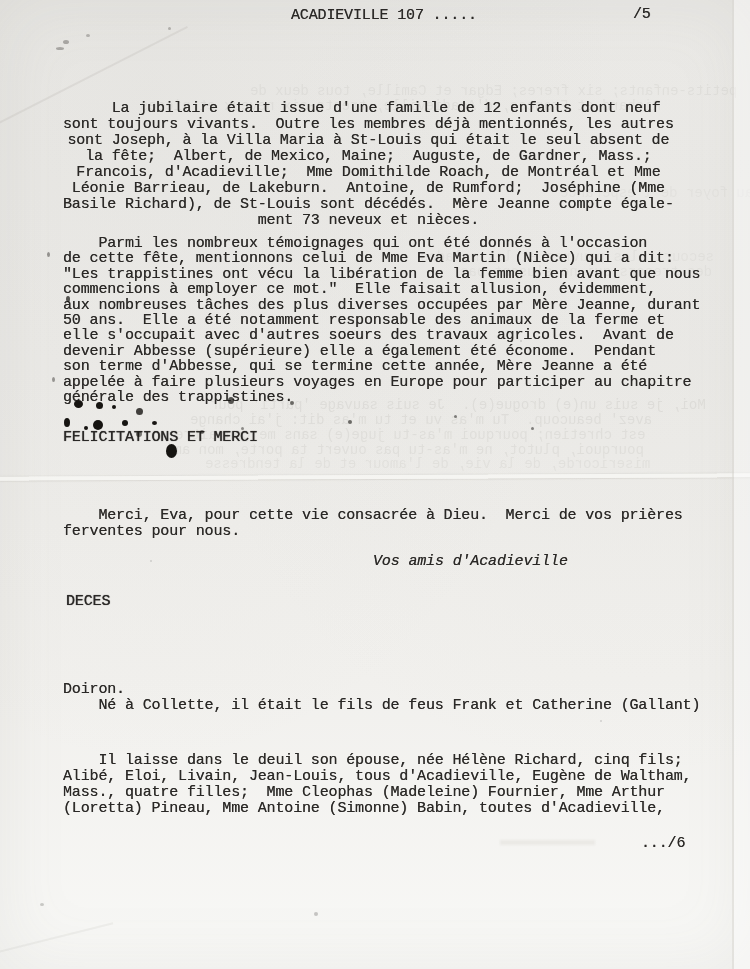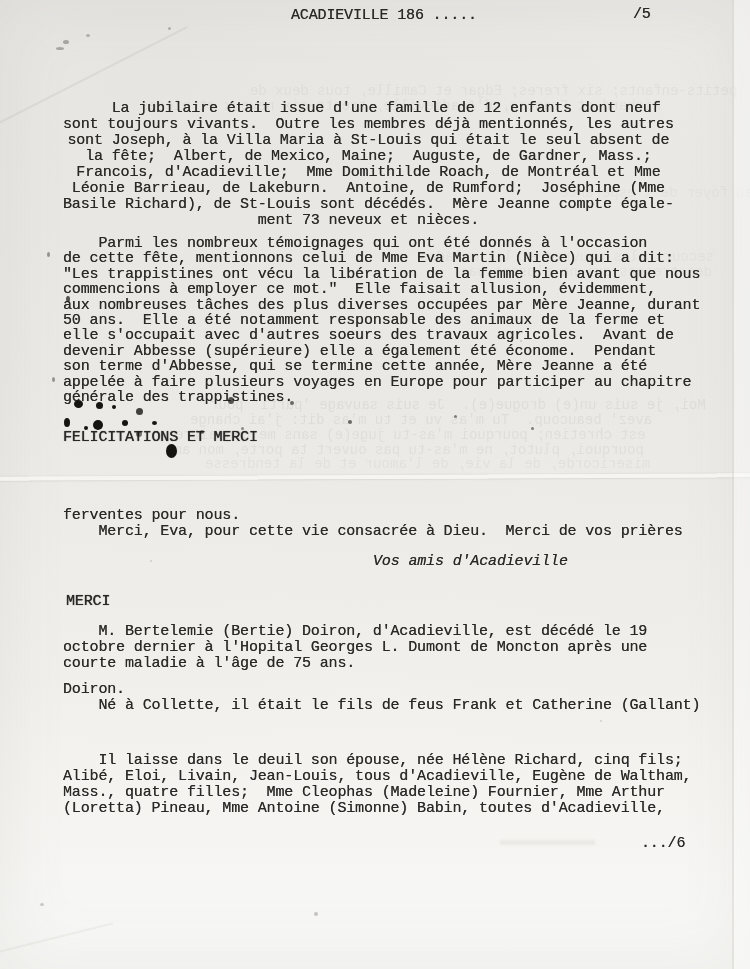--- a/index.html
+++ b/index.html
@@ -98,36 +98,35 @@
   <span class="bleed b1">Richard et Frances, d'Acadieville, trente-six neveux et nieces</span>
   <span class="bleed b9">au foyer de l'esperance</span>
   <span class="bleed b2">secourir les pauvres et les malades</span>
   <span class="bleed b3">des tresors qui ne s'usent pas</span>
   <span class="bleed b4">Moi, je suis un(e) drogue(e).  Je suis sauvage 'parti' pour</span>
   <span class="bleed b5">avez' beaucoup.  Tu m'as vu et tu m'as dit: j'ai change</span>
   <span class="bleed b6">est chretien; pourquoi m'as-tu juge(e) sans me connaitre</span>
   <span class="bleed b7">pourquoi, plutot, ne m'as-tu pas ouvert ta porte, mon ami</span>
   <span class="bleed b8">misericorde, de la vie, de l'amour et de la tendresse</span>
 
-  <div class="tw hdr-title">ACADIEVILLE 186 .....</div>
+  <div class="tw hdr-title">ACADIEVILLE 107 .....</div>
   <div class="tw hdr-page">/5</div>
 
   <div class="tw para2"><div class="tline">    La jubilaire était issue d'une famille de 12 enfants dont neuf</div><div class="tline">sont toujours vivants.  Outre les membres déjà mentionnés, les autres</div><div class="tline">sont Joseph, à la Villa Maria à St-Louis qui était le seul absent de</div><div class="tline">la fête;  Albert, de Mexico, Maine;  Auguste, de Gardner, Mass.;</div><div class="tline">Francois, d'Acadieville;  Mme Domithilde Roach, de Montréal et Mme</div><div class="tline">Léonie Barrieau, de Lakeburn.  Antoine, de Rumford;  Joséphine (Mme</div><div class="tline">Basile Richard), de St-Louis sont décédés.  Mère Jeanne compte égale-</div><div class="tline">ment 73 neveux et nièces.</div></div>
   <div class="tw para3 p3"><div class="tline">    Parmi les nombreux témoignages qui ont été donnés à l'occasion</div><div class="tline">de cette fête, mentionnons celui de Mme Eva Martin (Nièce) qui a dit:</div><div class="tline">"Les trappistines ont vécu la libération de la femme bien avant que nous</div><div class="tline">commencions à employer ce mot."  Elle faisait allusion, évidemment,</div><div class="tline">aux nombreuses tâches des plus diverses occupées par Mère Jeanne, durant</div><div class="tline">50 ans.  Elle a été notamment responsable des animaux de la ferme et</div><div class="tline">elle s'occupait avec d'autres soeurs des travaux agricoles.  Avant de</div><div class="tline">devenir Abbesse (supérieure) elle a également été économe.  Pendant</div><div class="tline">son terme d'Abbesse, qui se termine cette année, Mère Jeanne a été</div><div class="tline">appelée à faire plusieurs voyages en Europe pour participer au chapitre</div><div class="tline">générale des trappistines.</div></div>
 
   <div class="tw heading h-felicitations">FELICITATIONS ET MERCI</div>
 
   <div class="tw para4"></div>
-  <div class="tw para5"><div class="tline">ferventes pour nous.</div><div class="tline">    Merci, Eva, pour cette vie consacrée à Dieu.  Merci de vos prières</div></div>
+  <div class="tw para5"><div class="tline">    Merci, Eva, pour cette vie consacrée à Dieu.  Merci de vos prières</div><div class="tline">ferventes pour nous.</div></div>
 
   <div class="tw signature">Vos amis d'Acadieville</div>
 
-  <div class="tw heading h-deces">MERCI</div>
+  <div class="tw heading h-deces">DECES</div>
 
-  <div class="tw para6"><div class="tline">    M. Bertelemie (Bertie) Doiron, d'Acadieville, est décédé le 19</div><div class="tline">octobre dernier à l'Hopital Georges L. Dumont de Moncton après une</div><div class="tline">courte maladie à l'âge de 75 ans.</div></div>
   <div class="tw para7"><div class="tline">Doiron.</div><div class="tline">    Né à Collette, il était le fils de feus Frank et Catherine (Gallant)</div></div>
   <div class="tw para8"><div class="tline">    Il laisse dans le deuil son épouse, née Hélène Richard, cinq fils;</div><div class="tline">Alibé, Eloi, Livain, Jean-Louis, tous d'Acadieville, Eugène de Waltham,</div><div class="tline">Mass., quatre filles;  Mme Cleophas (Madeleine) Fournier, Mme Arthur</div><div class="tline">(Loretta) Pineau, Mme Antoine (Simonne) Babin, toutes d'Acadieville,</div></div>
 
   <div class="tw footer-marker">.../6</div>
 
   <div class="blot" style="left:74px;top:400px;width:9px;height:8px;"></div>
   <div class="blot" style="left:96px;top:402px;width:7px;height:7px;"></div>
   <div class="blot" style="left:112px;top:405px;width:4px;height:4px;"></div>
   <div class="blot" style="left:136px;top:408px;width:7px;height:7px;opacity:.8;"></div>
   <div class="blot" style="left:64px;top:418px;width:6px;height:9px;"></div>

